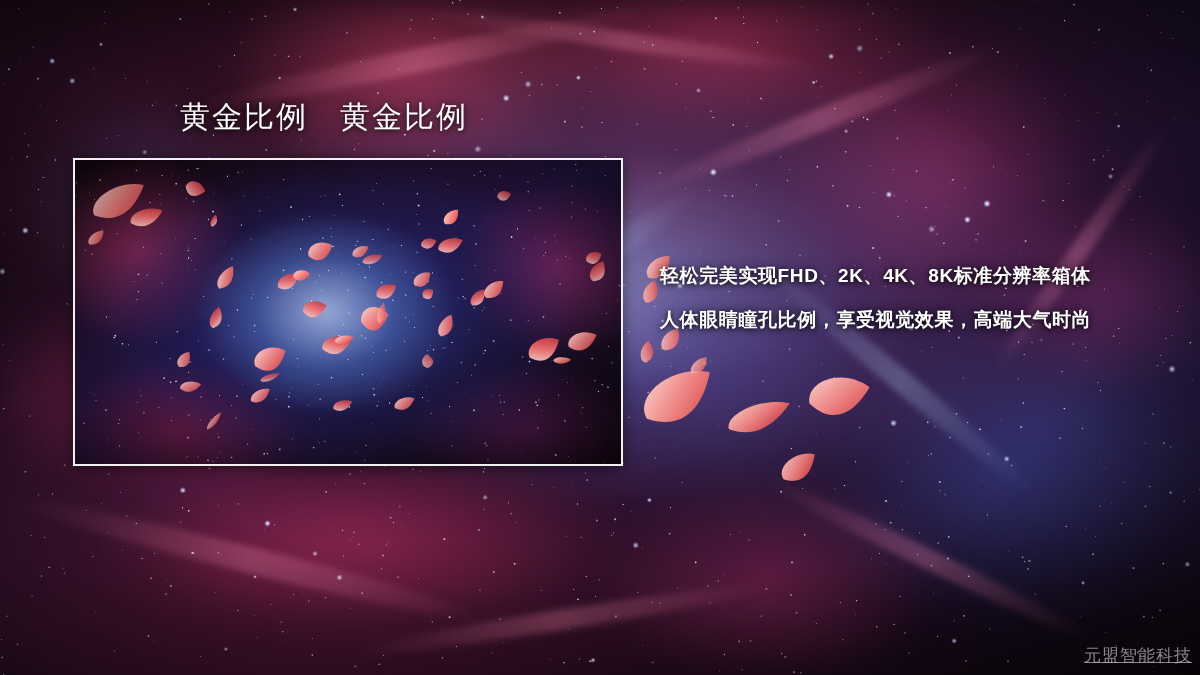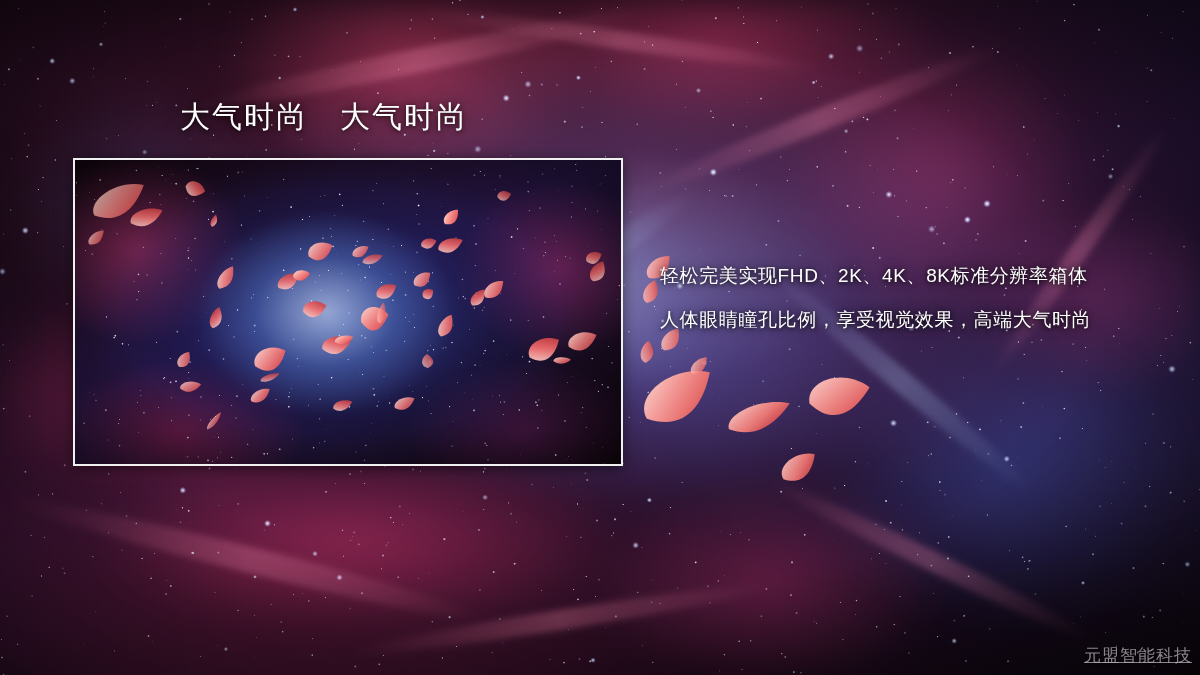--- a/index.html
+++ b/index.html
@@ -146,20 +146,21 @@
     top: 254px;
     width: 520px;
   }
   #body-text .line {
     font-size: 19px;
     line-height: 44px;
     color: #ffffff;
     letter-spacing: .6px;
     white-space: nowrap;
     text-shadow: 0 1px 4px rgba(0,0,0,0.8), 0 0 12px rgba(0,0,0,0.6);
+    font-weight: bold;
   }
 
   
   #watermark {
     position: absolute;
     right: 8px;
     bottom: 8px;
     font-size: 17px;
     letter-spacing: 1px;
     color: rgba(188,186,192,0.72);
@@ -1139,21 +1140,21 @@
              C -11 -7.5, 2.6399999999999997 -10, 11 -1.7999999999999998
              C 4.4 5.5, -3.96 9, -11 0 Z" fill="url(#petalLg2)" opacity="0.85" transform="translate(648,352) rotate(-78)"></path>
         <path d="M -11 0
              C -11 -6.75, 2.6399999999999997 -9, 11 -1.6199999999999999
              C 4.4 4.95, -3.96 8.1, -11 0 Z" fill="url(#petalLg)" opacity="0.82" transform="translate(700,366) rotate(-44)"></path>
       </g>
   </svg>
 
   <div class="bg-layer" id="bg-vignette"></div>
 
-  <div id="title">大气时尚　大气时尚</div>
+  <div id="title">黄金比例　黄金比例</div>
 
   <div id="image-frame">
     <div class="inner">
       <div id="panel-nebula"></div>
 
       <svg id="panel-stars" width="546" height="304" viewBox="0 0 546 304">
         <defs>
           <radialGradient id="pstarG">
             <stop offset="0%" stop-color="#ffffff" stop-opacity="1"></stop>
             <stop offset="50%" stop-color="#e6efff" stop-opacity="0.65"></stop>

